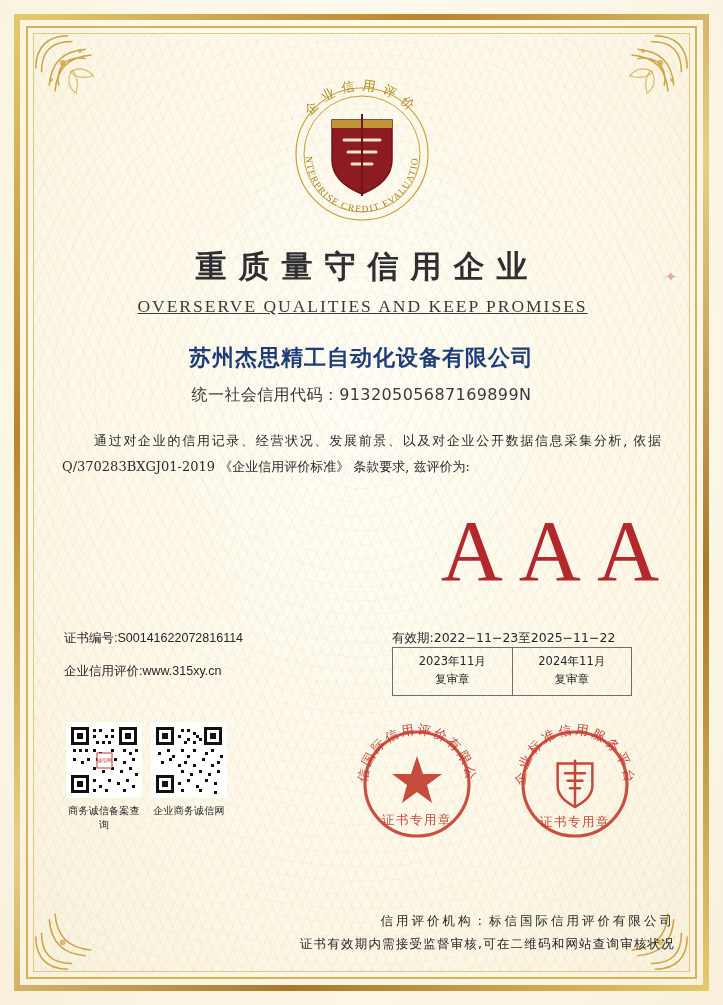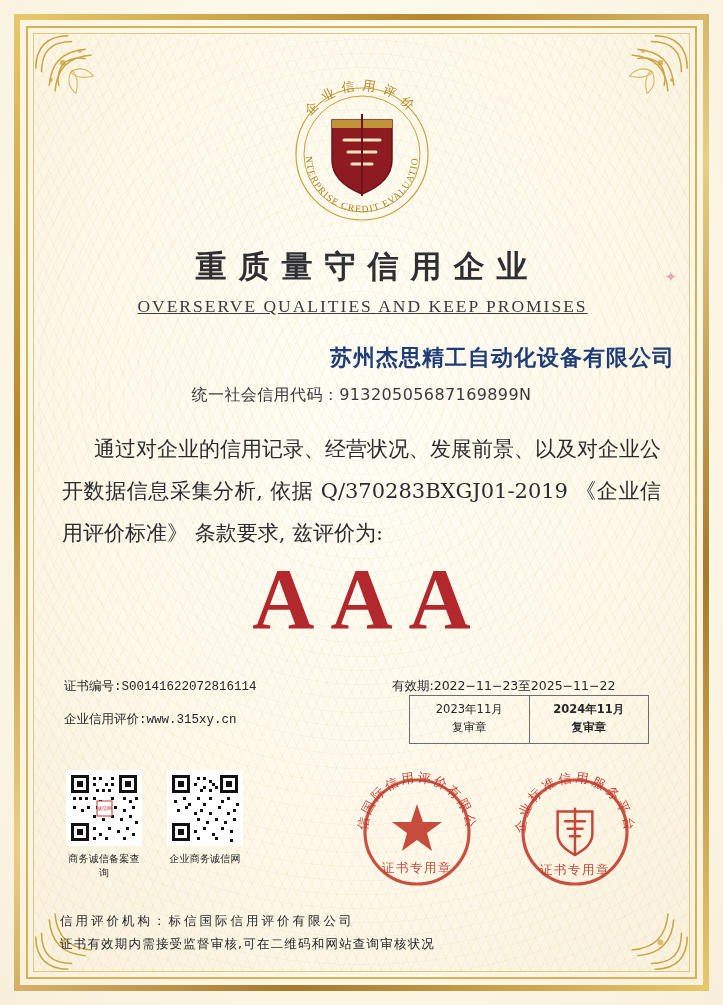--- a/index.html
+++ b/index.html
@@ -97,102 +97,102 @@
     text-align: center;
     font-family: "Liberation Serif", serif;
     font-size: 17.5px;
     letter-spacing: 2.0px;
     color: #3a3a3e;
     margin-top: 8px;
     text-indent: 2px;
     text-decoration: underline;
   }
   .company {
-    text-align: right;
+    text-align: center;
     font-family: "DejaVu Serif", serif;
     font-size: 22px;
     font-weight: bold;
     color: #1e3d78;
     margin-top: 26px;
     letter-spacing: 1px;
   }
   .credit-code {
     text-align: center;
     font-family: "DejaVu Sans", sans-serif;
     font-size: 16px;
     color: #3a3a3e;
     margin-top: 12px;
     letter-spacing: 0.4px;
   }
   .body-text {
     margin: 22px 14px 0 14px;
     font-family: "DejaVu Serif", serif;
-    font-size: 21px;
+    font-size: 13px;
     line-height: 2.0;
     color: #2b2b2f;
     text-align: justify;
     text-indent: 32px;
   }
   .grade {
-    text-align: center;
+    text-align: right;
     font-family: "Liberation Serif", serif;
     font-size: 86px;
-    font-weight: bold;
+    font-weight: normal;
     color: #b3282d;
     letter-spacing: 16px;
     text-indent: 16px;
+    margin-top: 26px;
     line-height: 1.05;
   }
 
   
   .info-row {
     display: flex;
     margin-top: 34px;
     padding: 0 16px;
   }
   .info-left { width: 320px; }
   .info-right { flex: 1; padding-left: 8px; }
   .info-line {
-    font-family: Liberation Mono, monospace;
+    font-family: Liberation Sans, sans-serif;
     font-size: 12.5px;
     color: #26262a;
     margin-bottom: 16px;
     white-space: nowrap;
   }
   .validity {
     font-family: "DejaVu Sans", sans-serif;
     font-size: 12.5px;
     color: #26262a;
     white-space: nowrap;
   }
   .review-table {
     display: flex;
     border: 1px solid #6d6d72;
     width: 238px;
-    margin-left: 17px;
   }
   .review-cell {
     flex: 1;
     text-align: center;
     padding: 5px 2px 6px 2px;
     font-family: "DejaVu Sans", sans-serif;
     font-size: 11.5px;
     color: #26262a;
     line-height: 1.55;
   }
-  .review-cell + .review-cell { border-left: 1px solid #6d6d72; font-weight: bold; }
+  .review-cell + .review-cell { border-left: 1px solid #6d6d72; }
 
   
   .bottom-row {
     display: flex;
     align-items: flex-start;
     margin-top: 26px;
     padding: 0 18px;
   }
-  .qr-group { display: flex; gap: 25px; }
+  .qr-group { display: flex; gap: 9px; }
   .qr-item { text-align: center; width: 76px; }
   .qr-box {
     width: 74px; height: 74px;
     background: #ffffff;
     border: 1px solid #ffffff;
   }
   .qr-caption {
     margin-top: 6px;
     font-family: "DejaVu Sans", sans-serif;
     font-size: 10px;
@@ -205,21 +205,21 @@
     gap: 22px;
     padding-right: 14px;
     margin-top: -6px;
   }
   .seal { width: 136px; height: 136px; position: relative; }
 
   
   .footer {
     position: absolute;
     left: 12px; right: 0; bottom: 8px;
-    text-align: left;
+    text-align: right;
   }
   .footer-line {
     font-family: "DejaVu Sans", sans-serif;
     font-size: 12.5px;
     color: #26262a;
     line-height: 1.85;
     letter-spacing: 1.2px;
   }
   .footer-line.spaced { letter-spacing: 3px; }
   .pink-mark {

